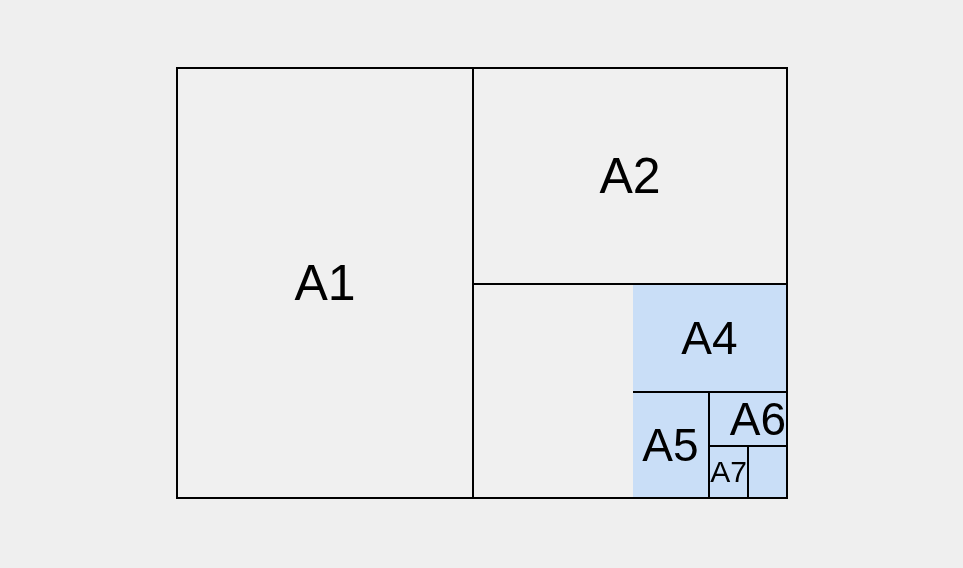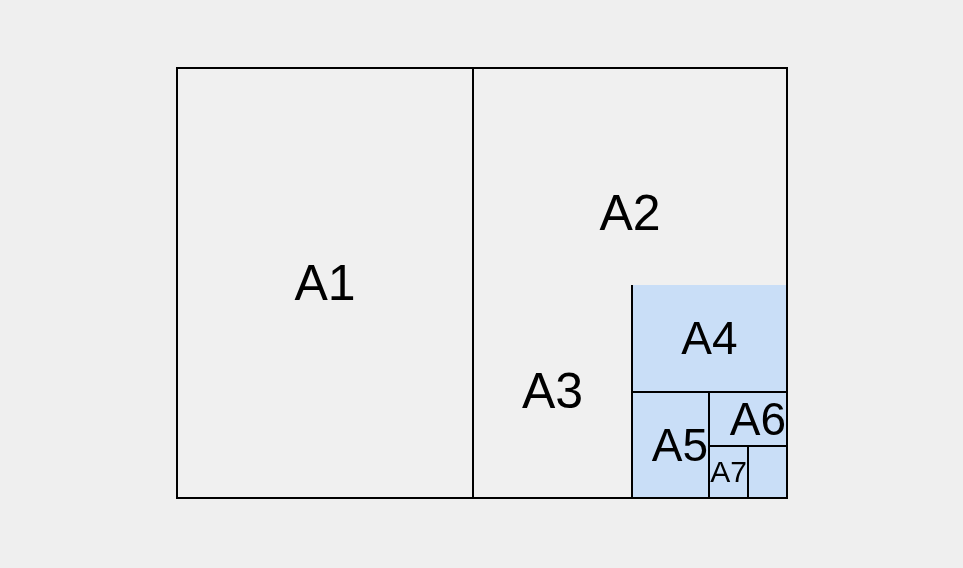--- a/index.html
+++ b/index.html
@@ -35,24 +35,24 @@
     justify-content: center;
     color: var(--text);
     background: var(--sheet-bg);
     line-height: 1;
   }
   .cell.blue { background: var(--highlight-fill); }
   .cell .lbl { display: block; }
 
   
   .a1 { left: 0;     top: 0;     width: 296px; height: 428px; border-right: 2px solid var(--line); text-align: center; }
-  .a2 { left: 296px; top: 0;     width: 312px; height: 216px; border-bottom: 2px solid var(--line); margin-top: 37px; }
+  .a2 { left: 296px; top: 0;     width: 312px; height: 216px; border-bottom: 2px solid var(--line); }
   .a3 { left: 296px; top: 216px; width: 159px; height: 212px; border-right: 2px solid var(--line); }
   .a4 { left: 455px; top: 216px; width: 153px; height: 108px; border-bottom: 2px solid var(--line); }
-  .a5 { left: 455px; top: 324px; width: 77px;  height: 104px; border-right: 2px solid var(--line); justify-content: flex-end; }
+  .a5 { left: 455px; top: 324px; width: 77px;  height: 104px; border-right: 2px solid var(--line); }
   .a6 { left: 532px; top: 324px; width: 76px;  height: 54px;  border-bottom: 2px solid var(--line); justify-content: flex-end; }
   .a7 { left: 532px; top: 378px; width: 39px;  height: 50px;  border-right: 2px solid var(--line); }
   .a8 { left: 571px; top: 378px; width: 37px;  height: 50px; }
 
   
   .size-lg { font-size: 50px; }
   .size-md { font-size: 46px; }
   .size-sm { font-size: 30px; }
 </style>
 </head>
@@ -62,23 +62,20 @@
   <div class="sheet">
 
     <div class="cell a1 size-lg">
       <span class="lbl">A1</span>
     </div>
 
     <div class="cell a2 size-lg">
       <span class="lbl">A2</span>
     </div>
 
-    <div class="cell a3 size-lg">
-      <span class="lbl">A3</span>
-    </div>
 
     <div class="cell a4 blue size-md">
       <span class="lbl">A4</span>
     </div>
 
     <div class="cell a5 blue size-md">
       <span class="lbl">A5</span>
     </div>
 
     <div class="cell a6 blue size-md">

